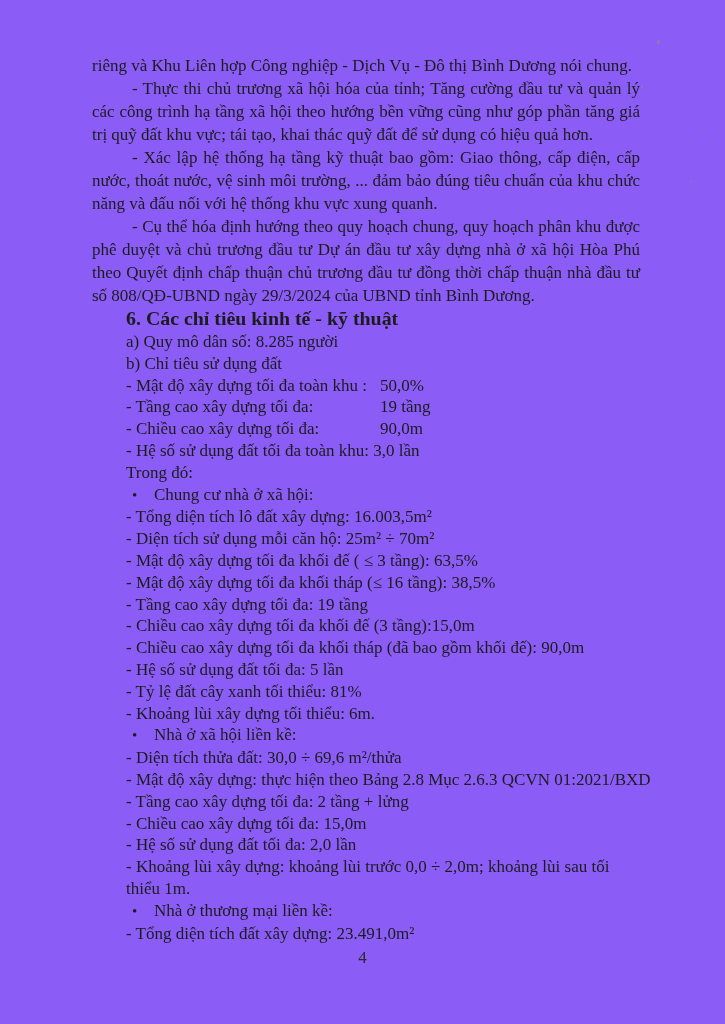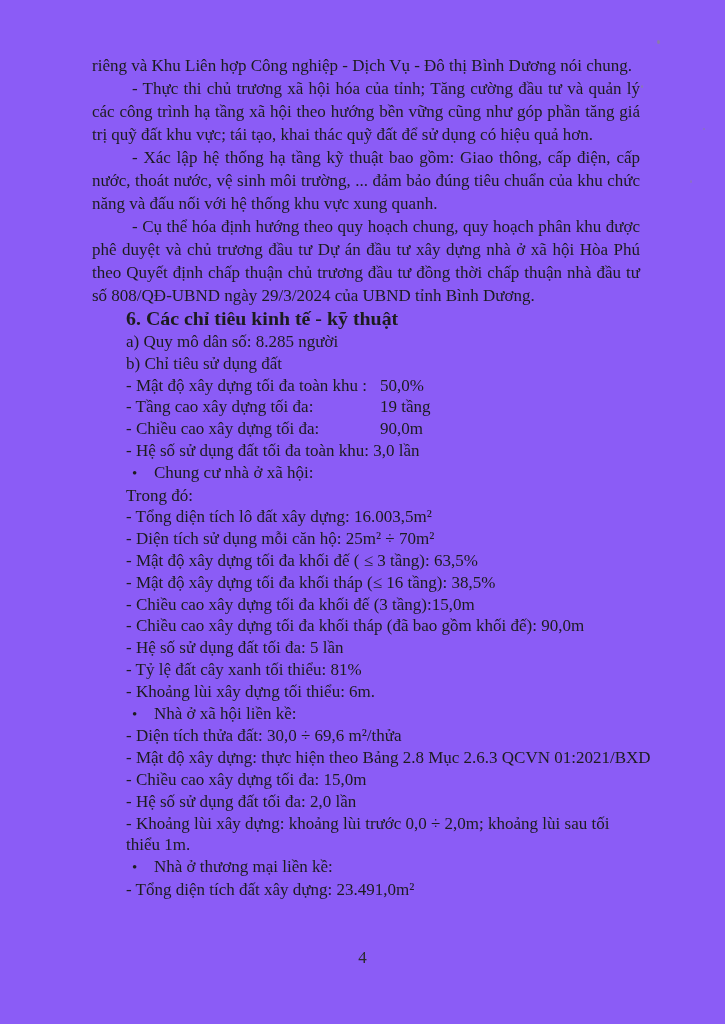--- a/index.html
+++ b/index.html
@@ -117,42 +117,44 @@
       <div class="line">
         <span>- Tầng cao xây dựng tối đa:</span>
         <span class="val">19 tầng</span>
       </div>
       <div class="line">
         <span>- Chiều cao xây dựng tối đa:</span>
         <span class="val">90,0m</span>
       </div>
 
       <div class="line">- Hệ số sử dụng đất tối đa toàn khu: 3,0 lần</div>
+      <div class="line">Trong đó:</div>
+
       <div class="line bullet-line">
         <span class="bullet-marker">•</span><span>Chung cư nhà ở xã hội:</span>
       </div>
-
-      <div class="line">Trong đó:</div>
 
       <div class="line">- Tổng diện tích lô đất xây dựng: 16.003,5m²</div>
       <div class="line">- Diện tích sử dụng mỗi căn hộ: 25m² ÷ 70m²</div>
       <div class="line">- Mật độ xây dựng tối đa khối đế ( ≤ 3 tầng): 63,5%</div>
       <div class="line">- Mật độ xây dựng tối đa khối tháp (≤ 16 tầng): 38,5%</div>
+      <div class="line">- Tầng cao xây dựng tối đa: 19 tầng</div>
       <div class="line">- Chiều cao xây dựng tối đa khối đế (3 tầng):15,0m</div>
       <div class="line">- Chiều cao xây dựng tối đa khối tháp (đã bao gồm khối đế): 90,0m</div>
       <div class="line">- Hệ số sử dụng đất tối đa: 5 lần</div>
       <div class="line">- Tỷ lệ đất cây xanh tối thiểu: 81%</div>
       <div class="line">- Khoảng lùi xây dựng tối thiểu: 6m.</div>
 
       <div class="line bullet-line">
         <span class="bullet-marker">•</span><span>Nhà ở xã hội liền kề:</span>
       </div>
 
       <div class="line">- Diện tích thửa đất: 30,0 ÷ 69,6 m²/thửa</div>
       <div class="line">- Mật độ xây dựng: thực hiện theo Bảng 2.8 Mục 2.6.3 QCVN 01:2021/BXD</div>
+      <div class="line">- Tầng cao xây dựng tối đa: 2 tầng + lửng</div>
       <div class="line">- Chiều cao xây dựng tối đa: 15,0m</div>
       <div class="line">- Hệ số sử dụng đất tối đa: 2,0 lần</div>
       <div class="line wrap">- Khoảng lùi xây dựng: khoảng lùi trước 0,0 ÷ 2,0m; khoảng lùi sau tối thiểu 1m.</div>
 
       <div class="line bullet-line">
         <span class="bullet-marker">•</span><span>Nhà ở thương mại liền kề:</span>
       </div>
 
       <div class="line">- Tổng diện tích đất xây dựng: 23.491,0m²</div>
 

